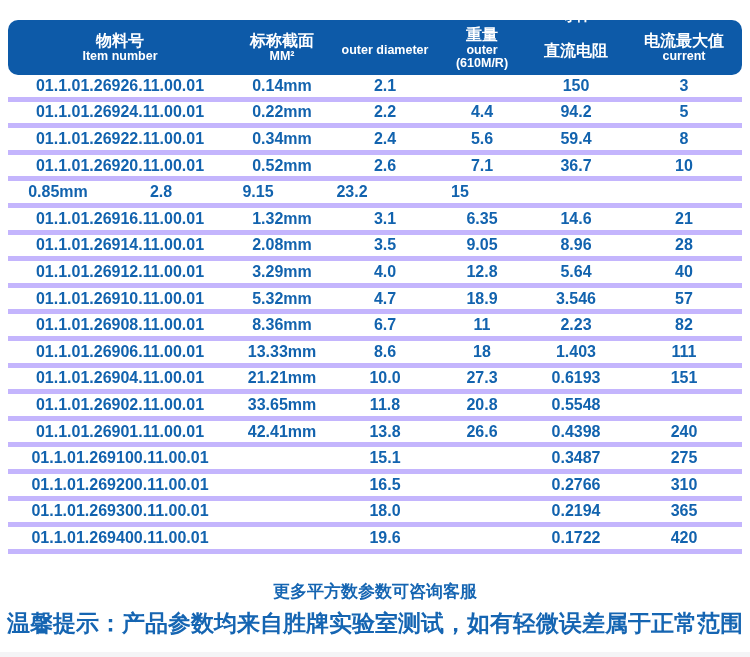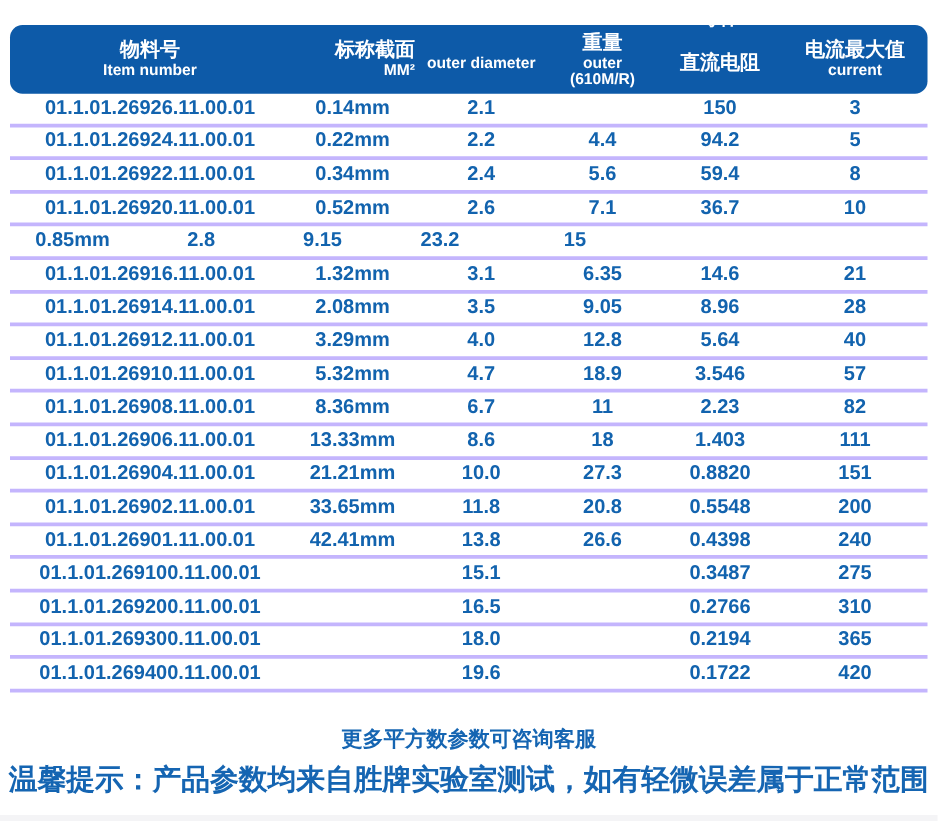--- a/index.html
+++ b/index.html
@@ -16,31 +16,31 @@
     background:#0d5aa8;border-radius:10px;
     display:flex;align-items:center;color:#ffffff;
   }
   .hcell{display:flex;flex-direction:column;justify-content:center;align-items:center;text-align:center;}
   .hl{white-space:nowrap;}
   .hl.zh{font-size:16px;font-weight:700;line-height:19px;}
   .hl.en{font-size:12.5px;font-weight:600;line-height:13.5px;}
 
   
   .c0{width:224px;}
-  .c1{width:100px;align-items:flex-end;}
+  .c1{width:100px;}
   .c2{width:106px;gap:44px;}
   .c3{width:88px;}
   .c4{width:100px;gap:17px;}
   .c5{width:116px;}
 
   
   .tbody{position:absolute;left:8px;top:75px;width:734px;}
   .trow{
     display:flex;align-items:center;height:26.6px;box-sizing:border-box;
-    border-bottom:3px solid #c4b5fd;
+    border-bottom:5px solid #c4b5fd;
   }
   .tcell{
     text-align:center;font-size:16px;font-weight:700;color:#1263ae;
     white-space:nowrap;
   }
 
   
   .footer{position:absolute;left:0;top:581px;width:750px;text-align:center;color:#1565b2;}
   .note1{font-size:17px;font-weight:700;line-height:22px;}
   .note2{font-size:23px;font-weight:700;line-height:24px;margin-top:8px;}
@@ -168,30 +168,29 @@
         <div class="tcell c2">8.6</div>
         <div class="tcell c3">18</div>
         <div class="tcell c4">1.403</div>
         <div class="tcell c5">111</div>
       </div>
       <div class="trow">
         <div class="tcell c0">01.1.01.26904.11.00.01</div>
         <div class="tcell c1">21.21mm</div>
         <div class="tcell c2">10.0</div>
         <div class="tcell c3">27.3</div>
-        <div class="tcell c4">0.8820</div>
+        <div class="tcell c4">0.6193</div>
         <div class="tcell c5">151</div>
       </div>
       <div class="trow">
         <div class="tcell c0">01.1.01.26902.11.00.01</div>
         <div class="tcell c1">33.65mm</div>
         <div class="tcell c2">11.8</div>
         <div class="tcell c3">20.8</div>
         <div class="tcell c4">0.5548</div>
-        <div class="tcell c5">200</div>
       </div>
       <div class="trow">
         <div class="tcell c0">01.1.01.26901.11.00.01</div>
         <div class="tcell c1">42.41mm</div>
         <div class="tcell c2">13.8</div>
         <div class="tcell c3">26.6</div>
         <div class="tcell c4">0.4398</div>
         <div class="tcell c5">240</div>
       </div>
       <div class="trow">

